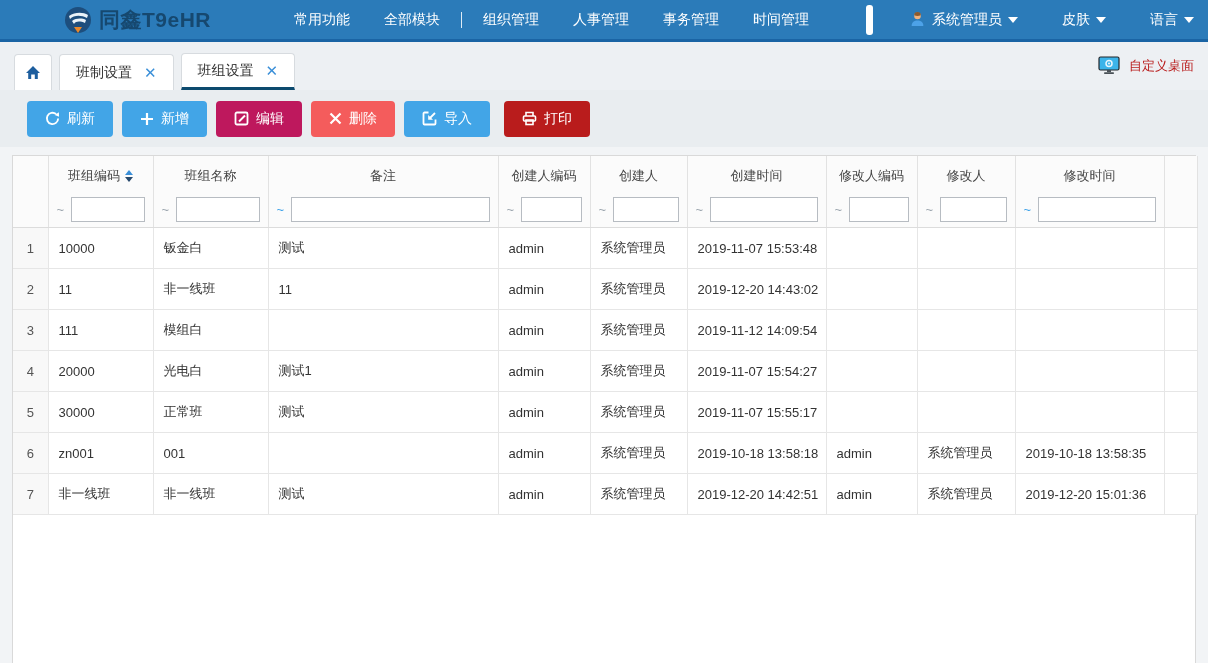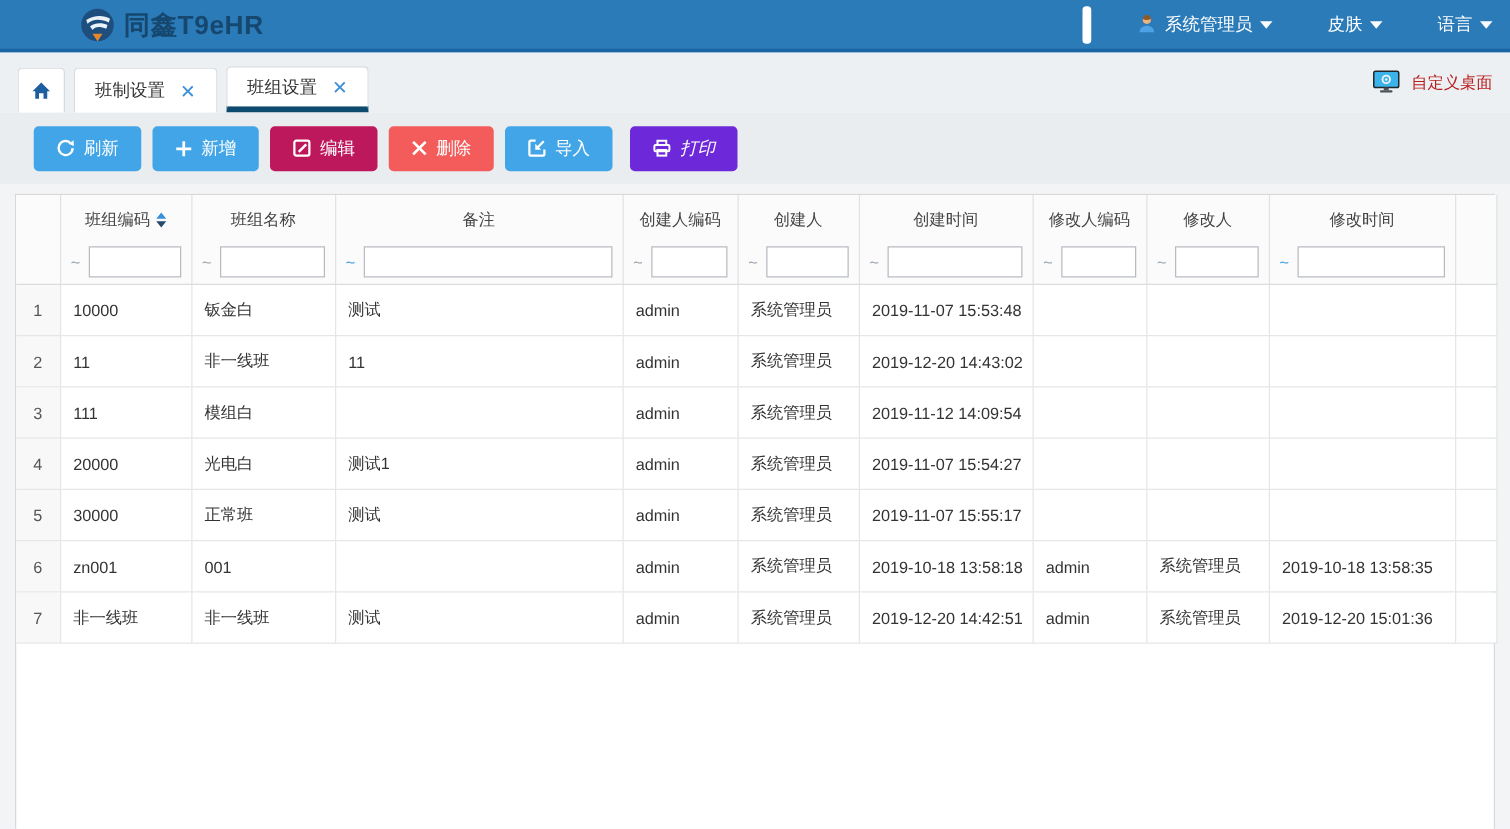--- a/index.html
+++ b/index.html
@@ -24,34 +24,34 @@
   .gap28 { width:28px; }
 
   
   .tabbar { height:48px; background:#edf0f3; display:flex; align-items:flex-end;
     padding:0 14px; position:relative; }
   .tab { background:#fff; border:1px solid #d7dbdf; border-bottom:none;
     border-radius:4px 4px 0 0; height:36px; display:flex; align-items:center;
     padding:0 16px; margin-right:7px; font-size:14px; color:#333; cursor:pointer; }
   .tab.home { width:38px; justify-content:center; padding:0; }
   .tab .close { color:#3a8fd8; font-size:15px; font-weight:bold; margin-left:12px; cursor:pointer; }
-  .tab.active { border-bottom:5px solid #0c4a6e; height:37px; }
+  .tab.active { border-bottom:3px solid #0c4a6e; height:37px; }
   .customize { position:absolute; right:14px; top:14px; display:flex; align-items:center;
     gap:9px; font-size:13px; color:#b91c1c; cursor:pointer; }
 
   
   .toolbar { height:57px; background:#e9edf0; display:flex; align-items:center; padding-left:27px; }
   .btn { height:36px; border:none; border-radius:4px; color:#fff; font-size:14px;
     font-family:inherit; display:flex; align-items:center; justify-content:center;
     gap:7px; cursor:pointer; padding:0 18px; margin-right:9px; }
   .btn svg { flex:0 0 auto; }
   .btn-blue { background:#42a5e7; }
   .btn-green { background:#be185d; }
   .btn-red { background:#f45c5c; }
-  .btn-teal { background:#6d28d9;font-style:italic; }
+  .btn-teal { background:#b91c1c; }
   .btn-split { display:flex; margin-right:14px; border-radius:4px; overflow:hidden; }
   .btn-split .btn { margin:0; border-radius:0; }
   .split-arrow { width:18px; background:#42a5e7; border-left:1px solid #2f8fd2;
     display:flex; align-items:center; justify-content:center; cursor:pointer; }
   .split-arrow .dcaret { width:0; height:0; border-left:4px solid transparent;
     border-right:4px solid transparent; border-top:5px solid #1f6ea9; }
   .ml5 { margin-left:5px; }
 
   
   .content { position:absolute; left:12px; right:12px; top:155px; bottom:0;
@@ -83,20 +83,29 @@
 <div class="topbar">
   <div class="logo">
     <svg width="28" height="28" viewBox="0 0 28 28">
       <circle cx="14" cy="14" r="13" fill="#1d4e7d"></circle>
       <path d="M5 10 C11 6, 19 6, 24 9 L23 12 C17 9, 10 9, 6 13 Z" fill="#e9f2f8"></path>
       <path d="M8 15 C12 12, 18 12, 22 14 L21 17 C16 15, 12 15, 10 18 Z" fill="#e9f2f8"></path>
       <path d="M10 21 L18 21 L14 27 Z" fill="#e8872a"></path>
     </svg>
     <span class="logo-text">同鑫T9eHR</span>
   </div>
+  <div class="nav-menu">
+    <span class="nav-item">常用功能</span>
+    <span class="nav-item">全部模块</span>
+    <span class="nav-divider"></span>
+    <span class="nav-item">组织管理</span>
+    <span class="nav-item">人事管理</span>
+    <span class="nav-item">事务管理</span>
+    <span class="nav-item">时间管理</span>
+  </div>
   <div class="nav-scroll-thumb"></div>
   <div class="topbar-right">
     <span class="tb-link">
       <svg width="17" height="17" viewBox="0 0 16 16">
         <path d="M2.5 14 C2.5 10.6 5 9 8 9 s5.5 1.6 5.5 5 z" fill="#4da2e8"></path>
         <circle cx="8" cy="4.6" r="3.1" fill="#f0b27d"></circle>
         <path d="M4.9 4 a3.1 3.1 0 0 1 6.2 0 c-2 .9-4.3 .9-6.2 0z" fill="#8a5a2e"></path>
       </svg>
       <span>系统管理员</span>
       <span class="caret"></span>

